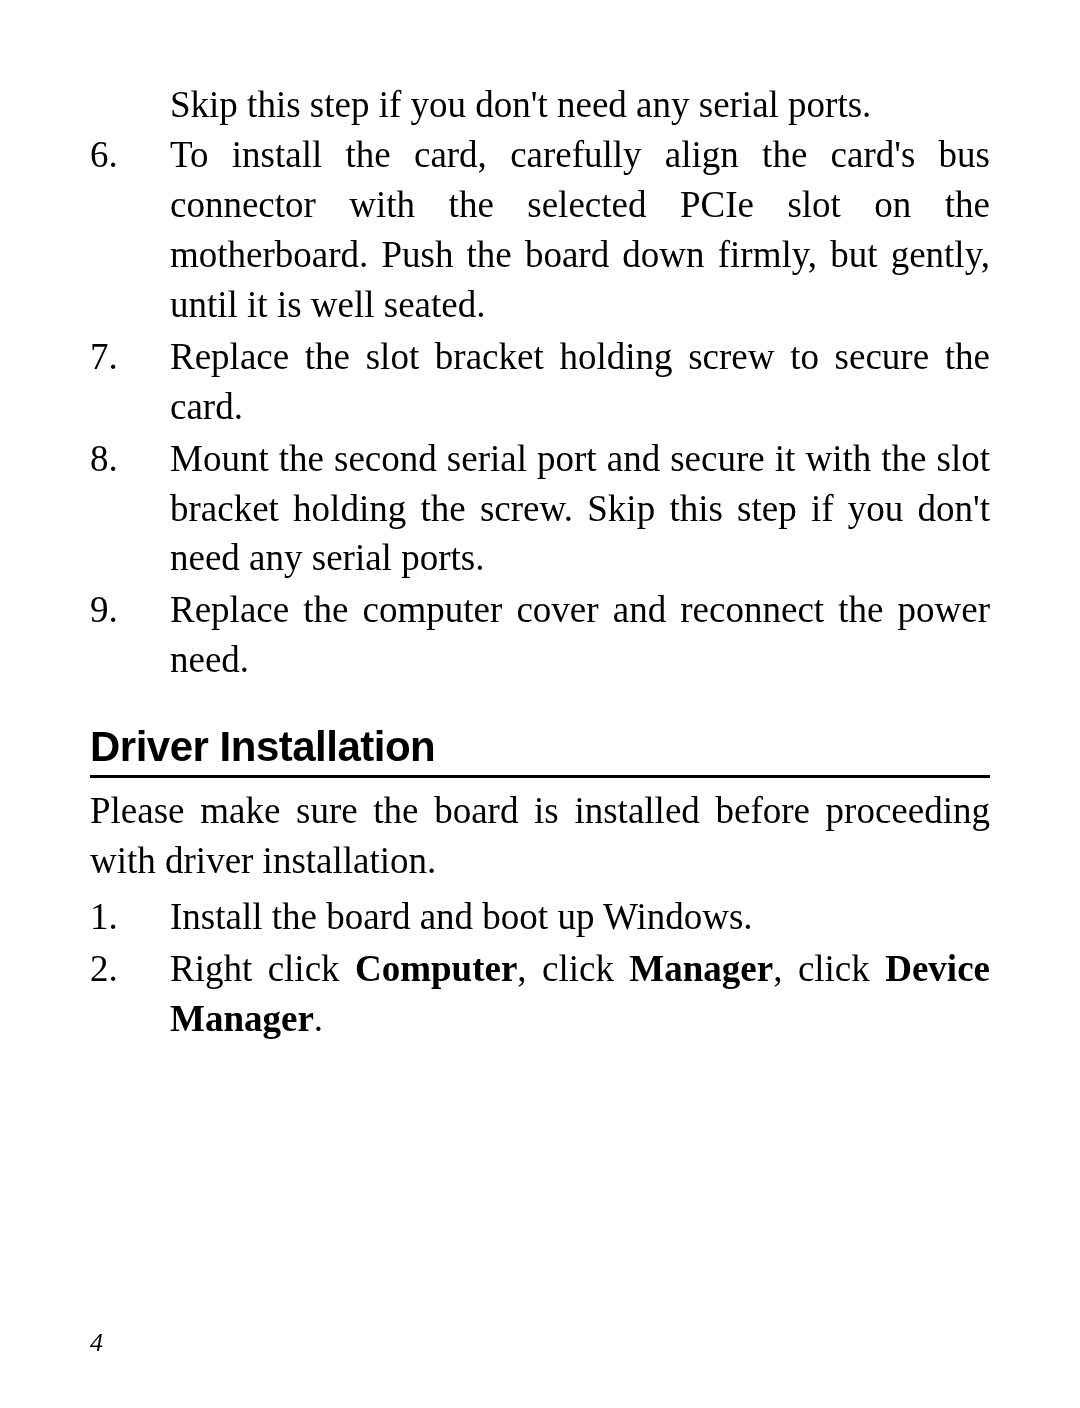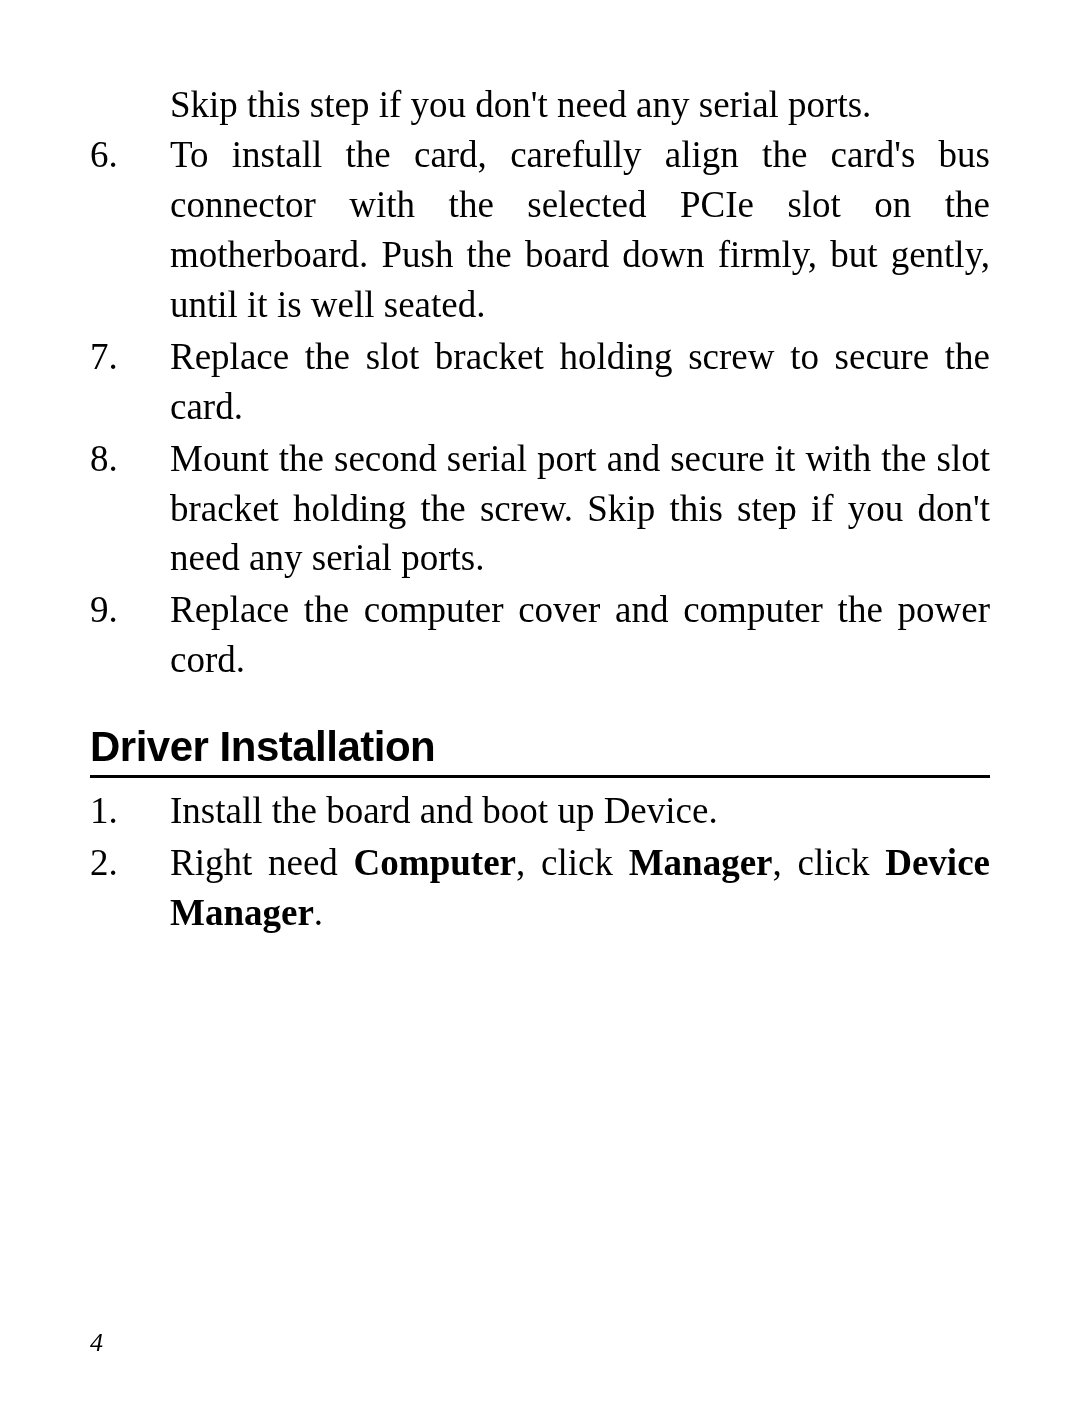--- a/index.html
+++ b/index.html
@@ -100,36 +100,37 @@
     <div class="li">
       <div class="num">7.</div>
       <div class="txt">Replace the slot bracket holding screw to secure the card.</div>
     </div>
     <div class="li">
       <div class="num">8.</div>
       <div class="txt">Mount the second serial port and secure it with the slot bracket holding the screw. Skip this step if you don't need any serial ports.</div>
     </div>
     <div class="li">
       <div class="num">9.</div>
-      <div class="txt">Replace the computer cover and computer the power cord.</div>
+      <div class="txt">Replace the computer cover and reconnect the power need.</div>
     </div>
   </div>
 
   <div class="h1">Driver Installation</div>
   <hr class="rule">
 
+  <div class="para">Please make sure the board is installed before proceeding with driver installation.</div>
 
 
   <div class="ol">
     <div class="li">
       <div class="num">1.</div>
-      <div class="txt">Install the board and boot up Device.</div>
+      <div class="txt">Install the board and boot up Windows.</div>
     </div>
     <div class="li">
       <div class="num">2.</div>
       <div class="txt">
-        <span>Right need </span><span class="bold">Computer</span><span>, click </span><span class="bold">Manager</span><span>, click </span><span class="bold">Device Manager</span><span>.</span>
+        <span>Right click </span><span class="bold">Computer</span><span>, click </span><span class="bold">Manager</span><span>, click </span><span class="bold">Device Manager</span><span>.</span>
       </div>
     </div>
   </div>
 
   <div class="pagenum">4</div>
 </div>
 
 </body></html>

